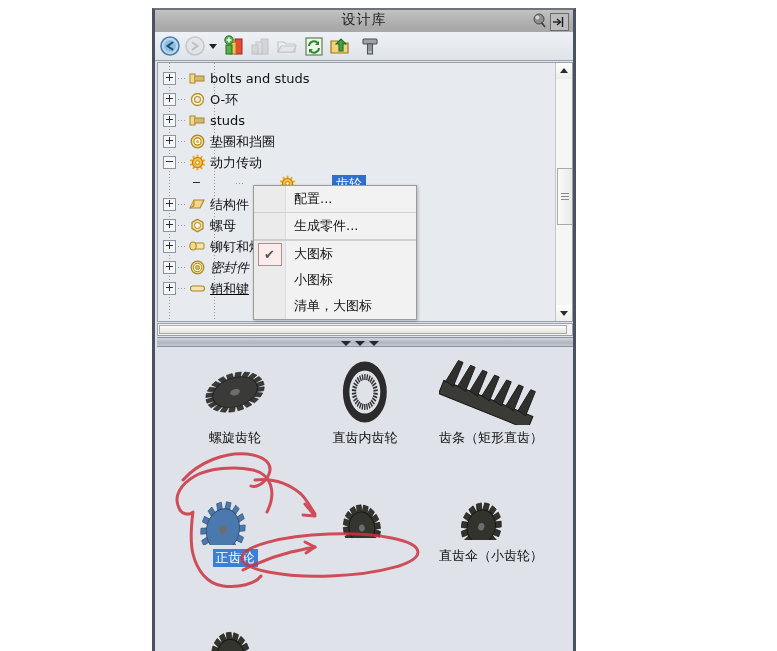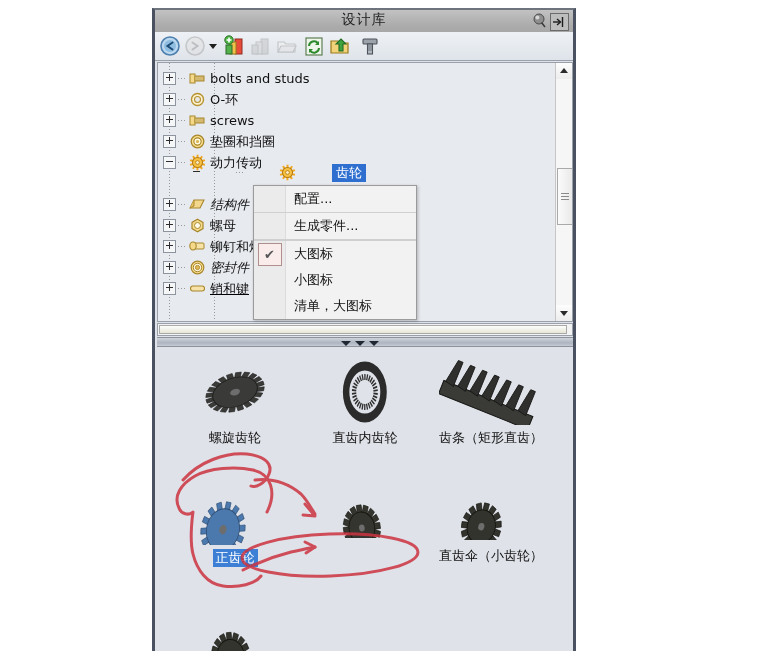--- a/index.html
+++ b/index.html
@@ -236,21 +236,21 @@
           <span class="tlabel">O-环</span>
         </div>
         <div class="trow" style="top: 47px; left: 5px;">
           <i class="exp plus"></i>
           <i class="dotline"></i>
           <span class="ticon"><svg width="19" height="17" viewBox="0 0 19 17">
               <rect x="2" y="4" width="5" height="9" fill="#f4d98a" stroke="#a8872c" stroke-width="1"></rect>
               <rect x="7" y="6" width="9" height="5" fill="#f7e3a8" stroke="#a8872c" stroke-width="1"></rect>
               <path d="M9 6 V11 M11 6 V11 M13 6 V11 M15 6 V11" stroke="#a8872c" stroke-width=".9"></path>
             </svg></span>
-          <span class="tlabel">screws</span>
+          <span class="tlabel">studs</span>
         </div>
         <div class="trow" style="top: 68px; left: 5px;">
           <i class="exp plus"></i>
           <i class="dotline"></i>
           <span class="ticon"><svg width="19" height="17" viewBox="0 0 19 17">
               <circle cx="9.5" cy="8.5" r="6.3" fill="#f7dd8e" stroke="#a8872c" stroke-width="1.3"></circle>
               <circle cx="9.5" cy="8.5" r="3.6" fill="#fffbe8" stroke="#a8872c" stroke-width="1.1"></circle>
               <circle cx="9.5" cy="8.5" r="1.6" fill="#d8b44a"></circle>
             </svg></span>
           <span class="tlabel">垫圈和挡圈</span>
@@ -267,40 +267,40 @@
               <rect x="8.6" y="0.7" width="1.9" height="4" fill="#f0a61e" transform="rotate(180 9.5 8.5)"></rect>
               <rect x="8.6" y="0.7" width="1.9" height="4" fill="#f0a61e" transform="rotate(216 9.5 8.5)"></rect>
               <rect x="8.6" y="0.7" width="1.9" height="4" fill="#f0a61e" transform="rotate(252 9.5 8.5)"></rect>
               <rect x="8.6" y="0.7" width="1.9" height="4" fill="#f0a61e" transform="rotate(288 9.5 8.5)"></rect>
               <rect x="8.6" y="0.7" width="1.9" height="4" fill="#f0a61e" transform="rotate(324 9.5 8.5)"></rect>
               <circle cx="9.5" cy="8.5" r="5" fill="#f7c244" stroke="#b87d12" stroke-width="1.1"></circle>
               <circle cx="9.5" cy="8.5" r="1.9" fill="#fdf0cb" stroke="#b87d12" stroke-width=".9"></circle>
             </svg></span>
           <span class="tlabel">动力传动</span>
         </div>
-        <div class="trow" style="top: 99px; left: 33px; gap: 32px;">
+        <div class="trow" style="top: 110px; left: 33px; gap: 32px;">
           <i class="exp none"></i>
           <i class="dotline"></i>
           <span class="ticon"><svg width="19" height="17" viewBox="0 0 19 17">
               <rect x="8.6" y="0.7" width="1.9" height="4" fill="#f0a61e" transform="rotate(0 9.5 8.5)"></rect>
               <rect x="8.6" y="0.7" width="1.9" height="4" fill="#f0a61e" transform="rotate(36 9.5 8.5)"></rect>
               <rect x="8.6" y="0.7" width="1.9" height="4" fill="#f0a61e" transform="rotate(72 9.5 8.5)"></rect>
               <rect x="8.6" y="0.7" width="1.9" height="4" fill="#f0a61e" transform="rotate(108 9.5 8.5)"></rect>
               <rect x="8.6" y="0.7" width="1.9" height="4" fill="#f0a61e" transform="rotate(144 9.5 8.5)"></rect>
               <rect x="8.6" y="0.7" width="1.9" height="4" fill="#f0a61e" transform="rotate(180 9.5 8.5)"></rect>
               <rect x="8.6" y="0.7" width="1.9" height="4" fill="#f0a61e" transform="rotate(216 9.5 8.5)"></rect>
               <rect x="8.6" y="0.7" width="1.9" height="4" fill="#f0a61e" transform="rotate(252 9.5 8.5)"></rect>
               <rect x="8.6" y="0.7" width="1.9" height="4" fill="#f0a61e" transform="rotate(288 9.5 8.5)"></rect>
               <rect x="8.6" y="0.7" width="1.9" height="4" fill="#f0a61e" transform="rotate(324 9.5 8.5)"></rect>
               <circle cx="9.5" cy="8.5" r="5" fill="#f7c244" stroke="#b87d12" stroke-width="1.1"></circle>
               <circle cx="9.5" cy="8.5" r="1.9" fill="#fdf0cb" stroke="#b87d12" stroke-width=".9"></circle>
             </svg></span>
           <span class="tlabel sel">齿轮</span>
         </div>
-        <div class="trow" style="top: 131px; left: 5px; font-style: italic;">
+        <div class="trow" style="top: 131px; left: 5px;">
           <i class="exp plus"></i>
           <i class="dotline"></i>
           <span class="ticon"><svg width="19" height="17" viewBox="0 0 19 17">
               <path d="M2 12 L6 4 L16 4 L12 12 Z" fill="#f2d78c" stroke="#a8872c" stroke-width="1.1"></path>
               <path d="M6 4 L6 10 L2 12" fill="#e4c064" stroke="#a8872c" stroke-width="1"></path>
             </svg></span>
           <span class="tlabel">结构件</span>
         </div>
         <div class="trow" style="top: 152px; left: 5px;">
           <i class="exp plus"></i>

